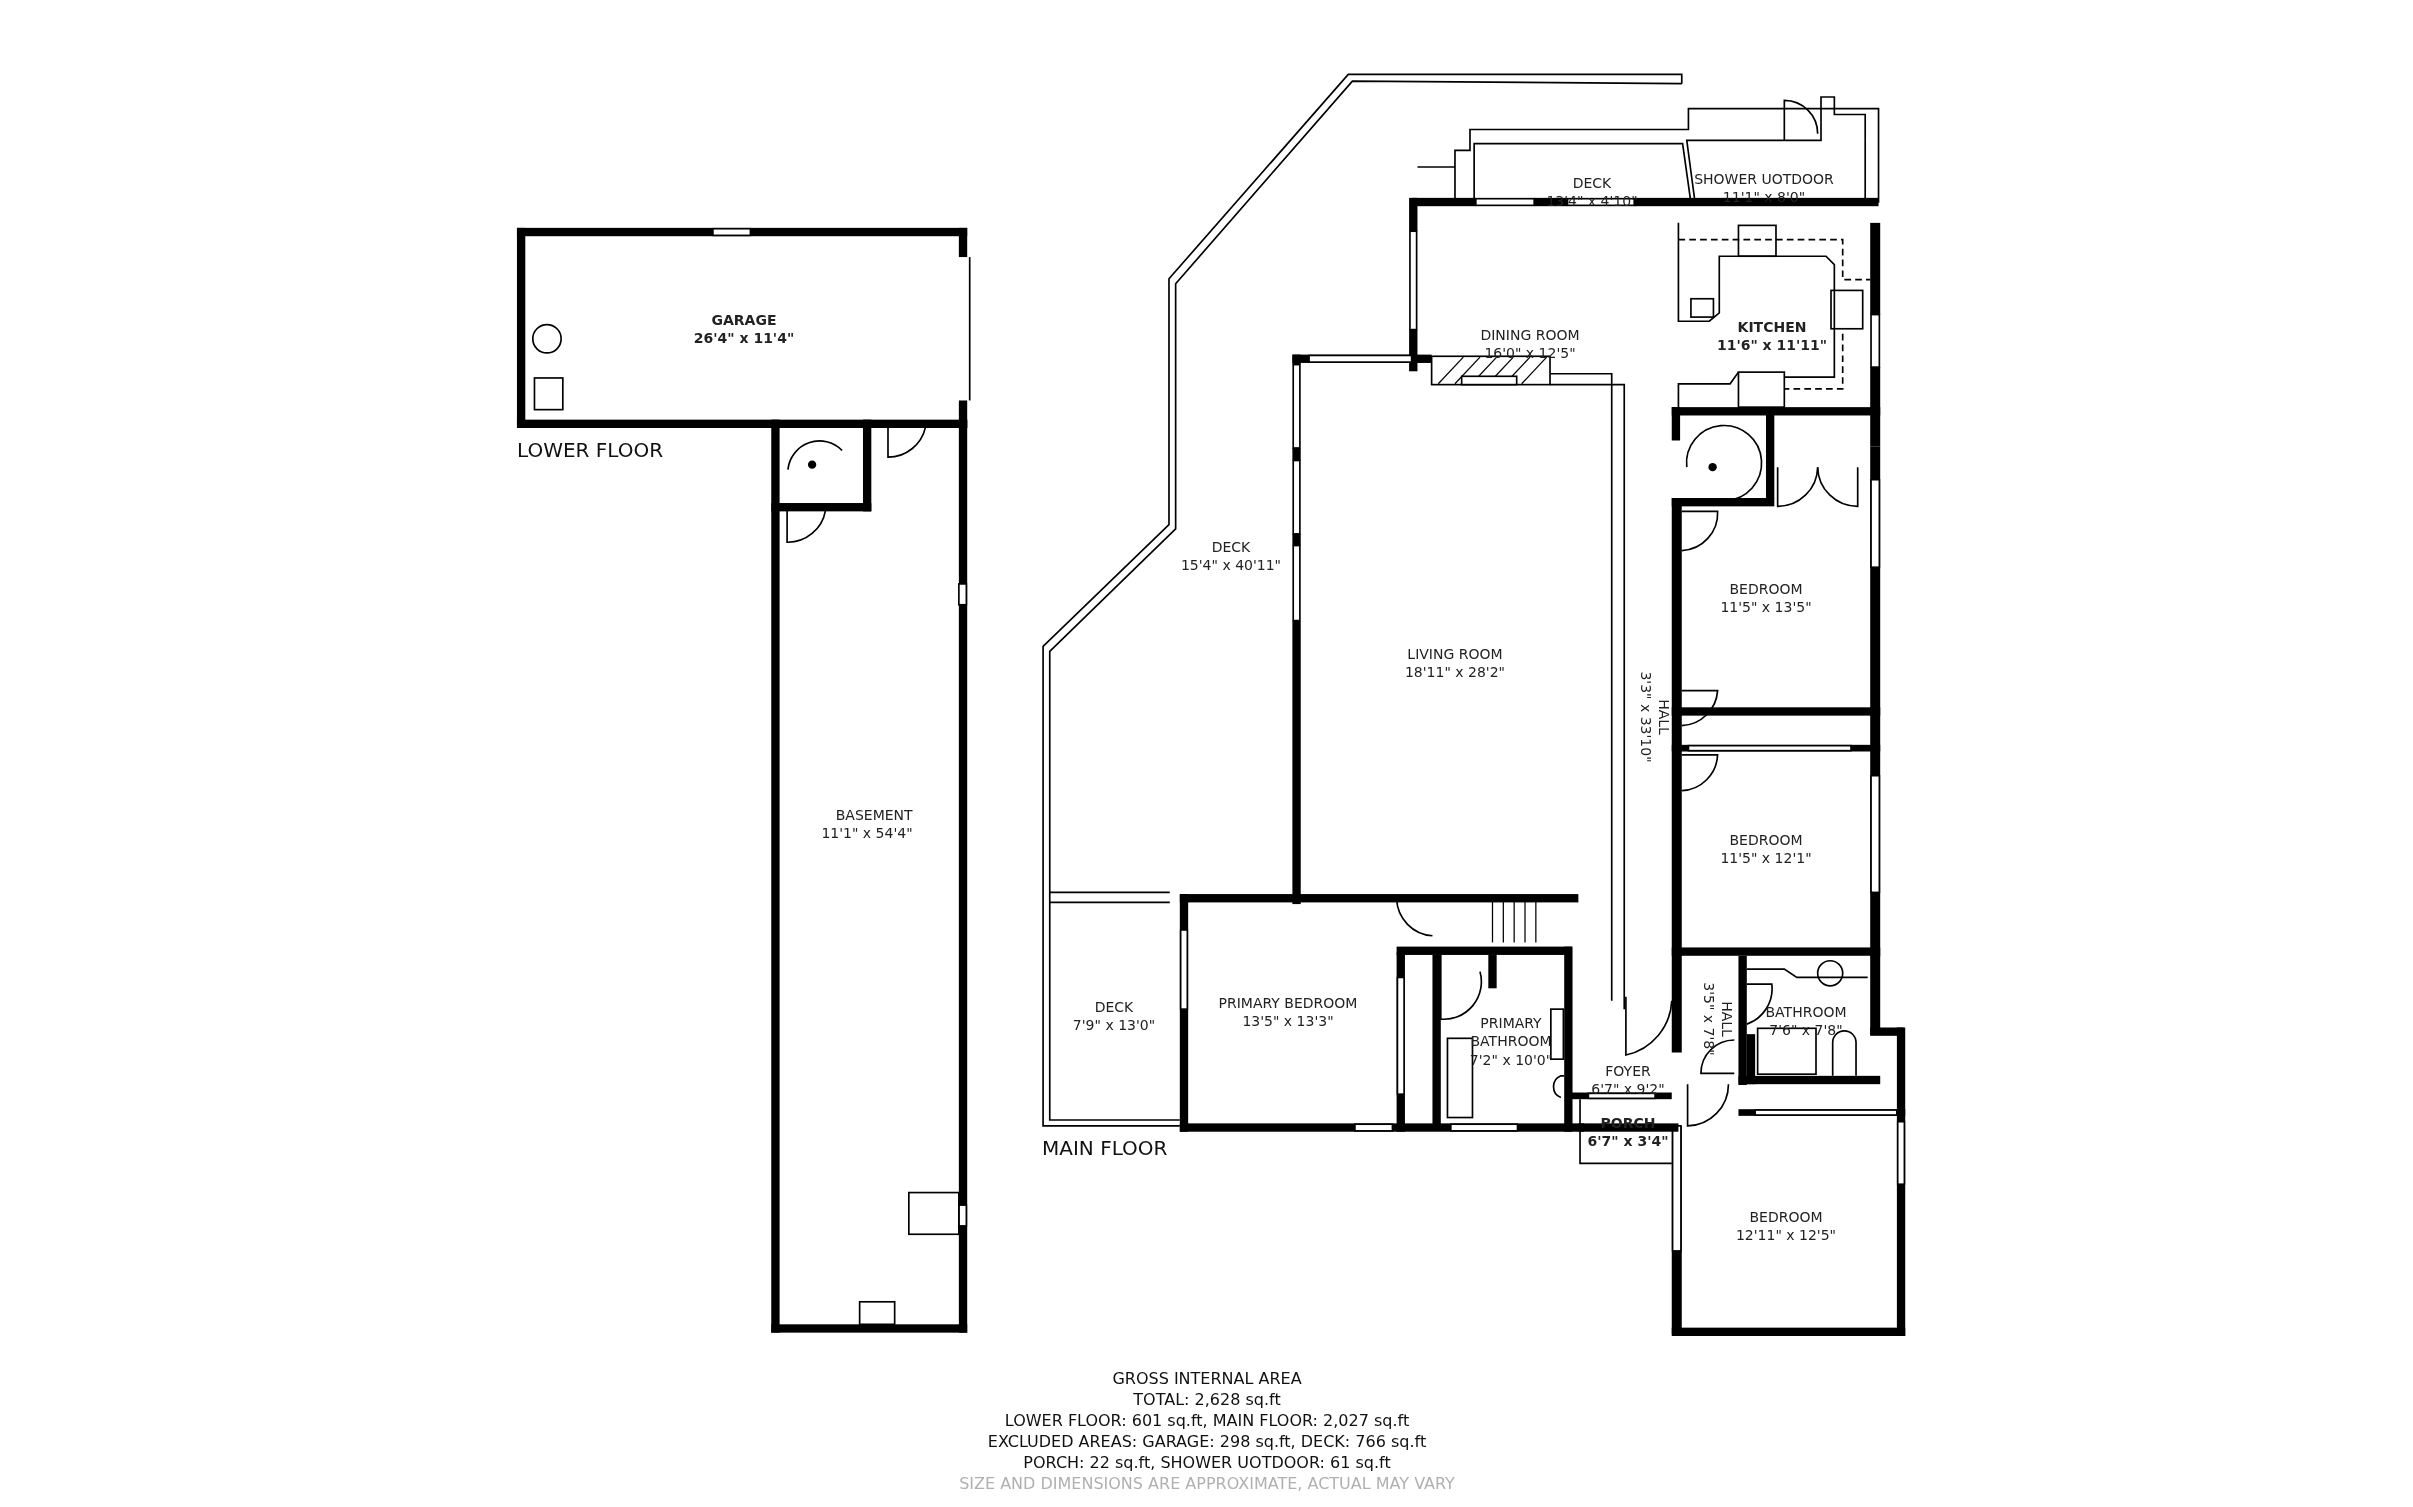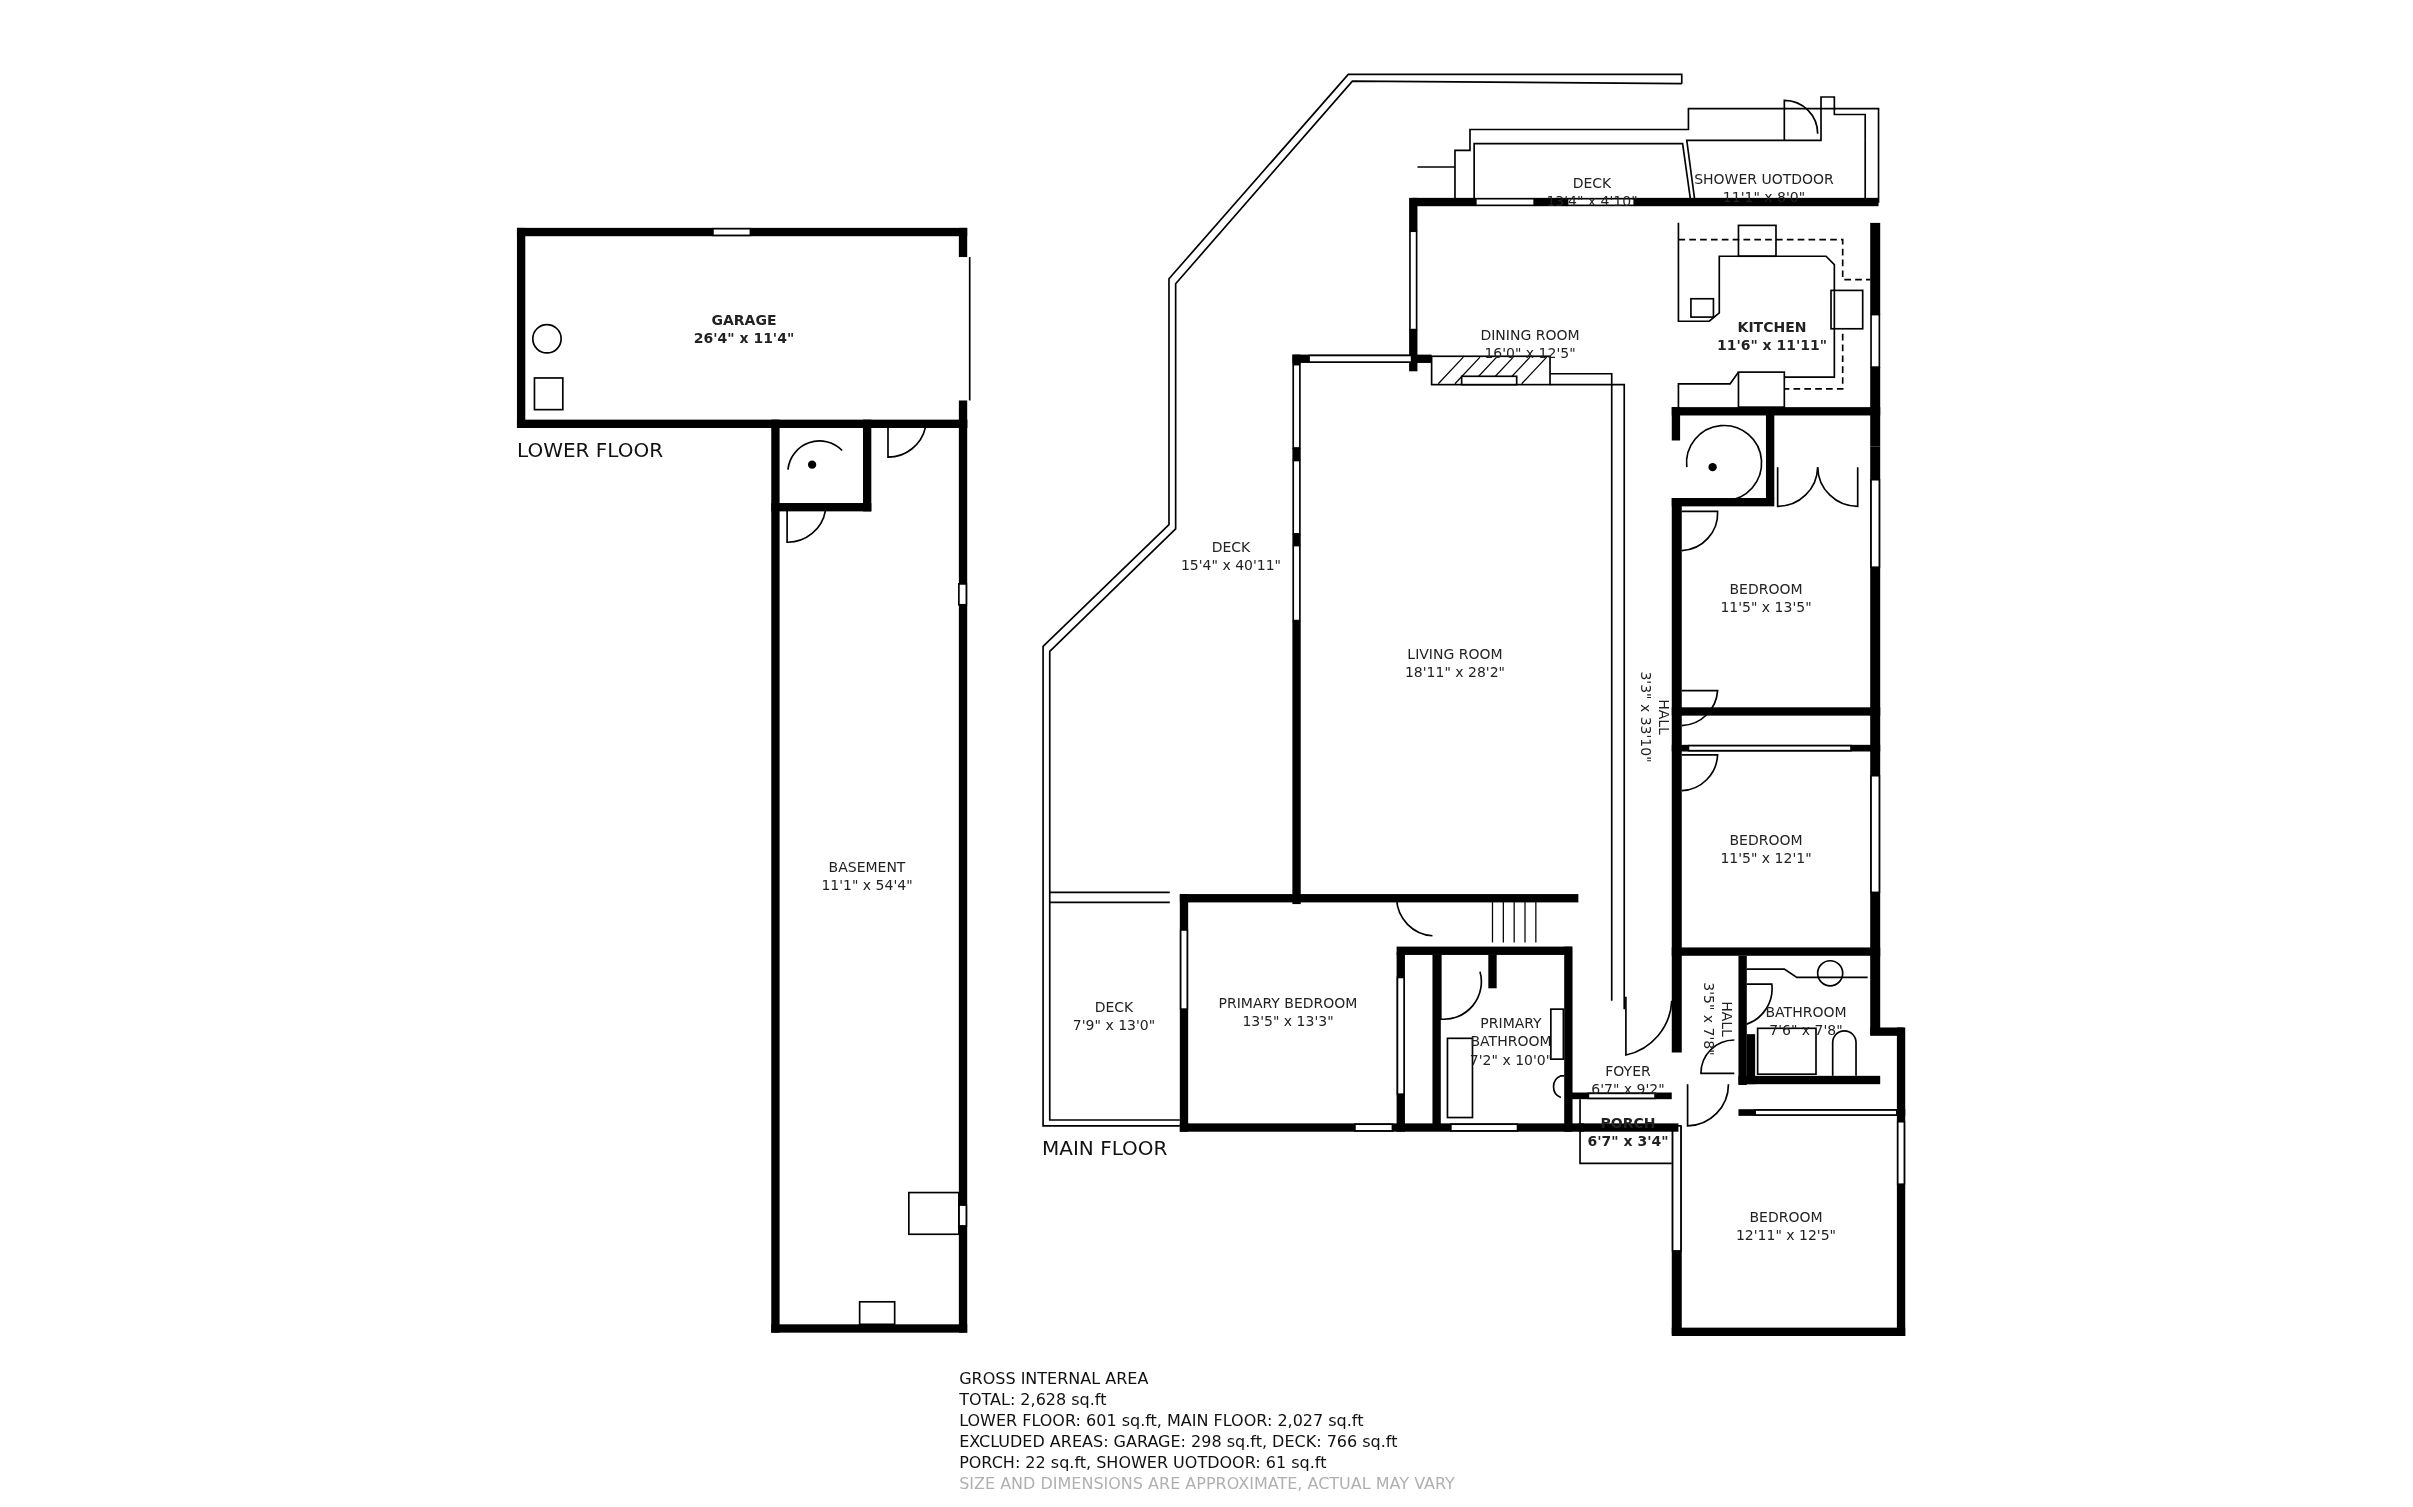--- a/index.html
+++ b/index.html
@@ -6,21 +6,21 @@
   body { width:2413px; height:1508px; position:relative; overflow:hidden; font-family:"DejaVu Sans", sans-serif; color:#1a1a1a; }
   svg.plan { position:absolute; left:0; top:0; width:2413px; height:1508px; }
   .wall { fill:#000; }
   .thin { fill:none; stroke:#000; stroke-width:2; }
   .thinw { fill:#fff; stroke:#000; stroke-width:2; }
   .dash { fill:none; stroke:#000; stroke-width:2; stroke-dasharray:8 5; }
   .room-label { position:absolute; text-align:center; font-size:14px; line-height:18.3px; white-space:nowrap; transform:translate(-50%,-50%); color:#222; }
   .room-label .dim { display:block; }
   .floor-label { position:absolute; font-size:20px; color:#111; white-space:nowrap;text-align:center; }
   .vert { transform:translate(-50%,-50%) rotate(90deg); }
-  .summary { position:absolute; left:1207px; top:1368px; transform:translateX(-50%); font-size:16px; line-height:21px; color:#111; white-space:nowrap; }
+  .summary { position:absolute; left:1207px; top:1368px; transform:translateX(-50%); text-align:center; font-size:16px; line-height:21px; color:#111; white-space:nowrap; }
   .summary .disclaimer { color:#b0b0b0; }
 </style>
 </head>
 <body>
 
 <svg class="plan" viewBox="0 0 2894 1808" xmlns="http://www.w3.org/2000/svg">
 
   <g>
 
     <rect class="wall" x="620" y="273" width="540" height="10"></rect>
@@ -195,21 +195,21 @@
   </g>
 </svg>
 
 <div class="floor-label" style="left:517px; top:438px;">LOWER FLOOR</div>
 <div class="floor-label" style="left:1042px; top:1136px;">MAIN FLOOR</div>
 
 <div class="room-label" style="left:744px; top:329px;font-weight:bold;">
   <span>GARAGE</span>
   <span class="dim">26'4" x 11'4"</span>
 </div>
-<div class="room-label" style="left:867px; top:876px;">
+<div class="room-label" style="left:867px; top:824px;text-align:right;">
   <span>BASEMENT</span>
   <span class="dim">11'1" x 54'4"</span>
 </div>
 
 <div class="room-label" style="left:1592px; top:192px;">
   <span>DECK</span>
   <span class="dim">13'4" x 4'10"</span>
 </div>
 <div class="room-label" style="left:1764px; top:188px;">
   <span>SHOWER UOTDOOR</span>

